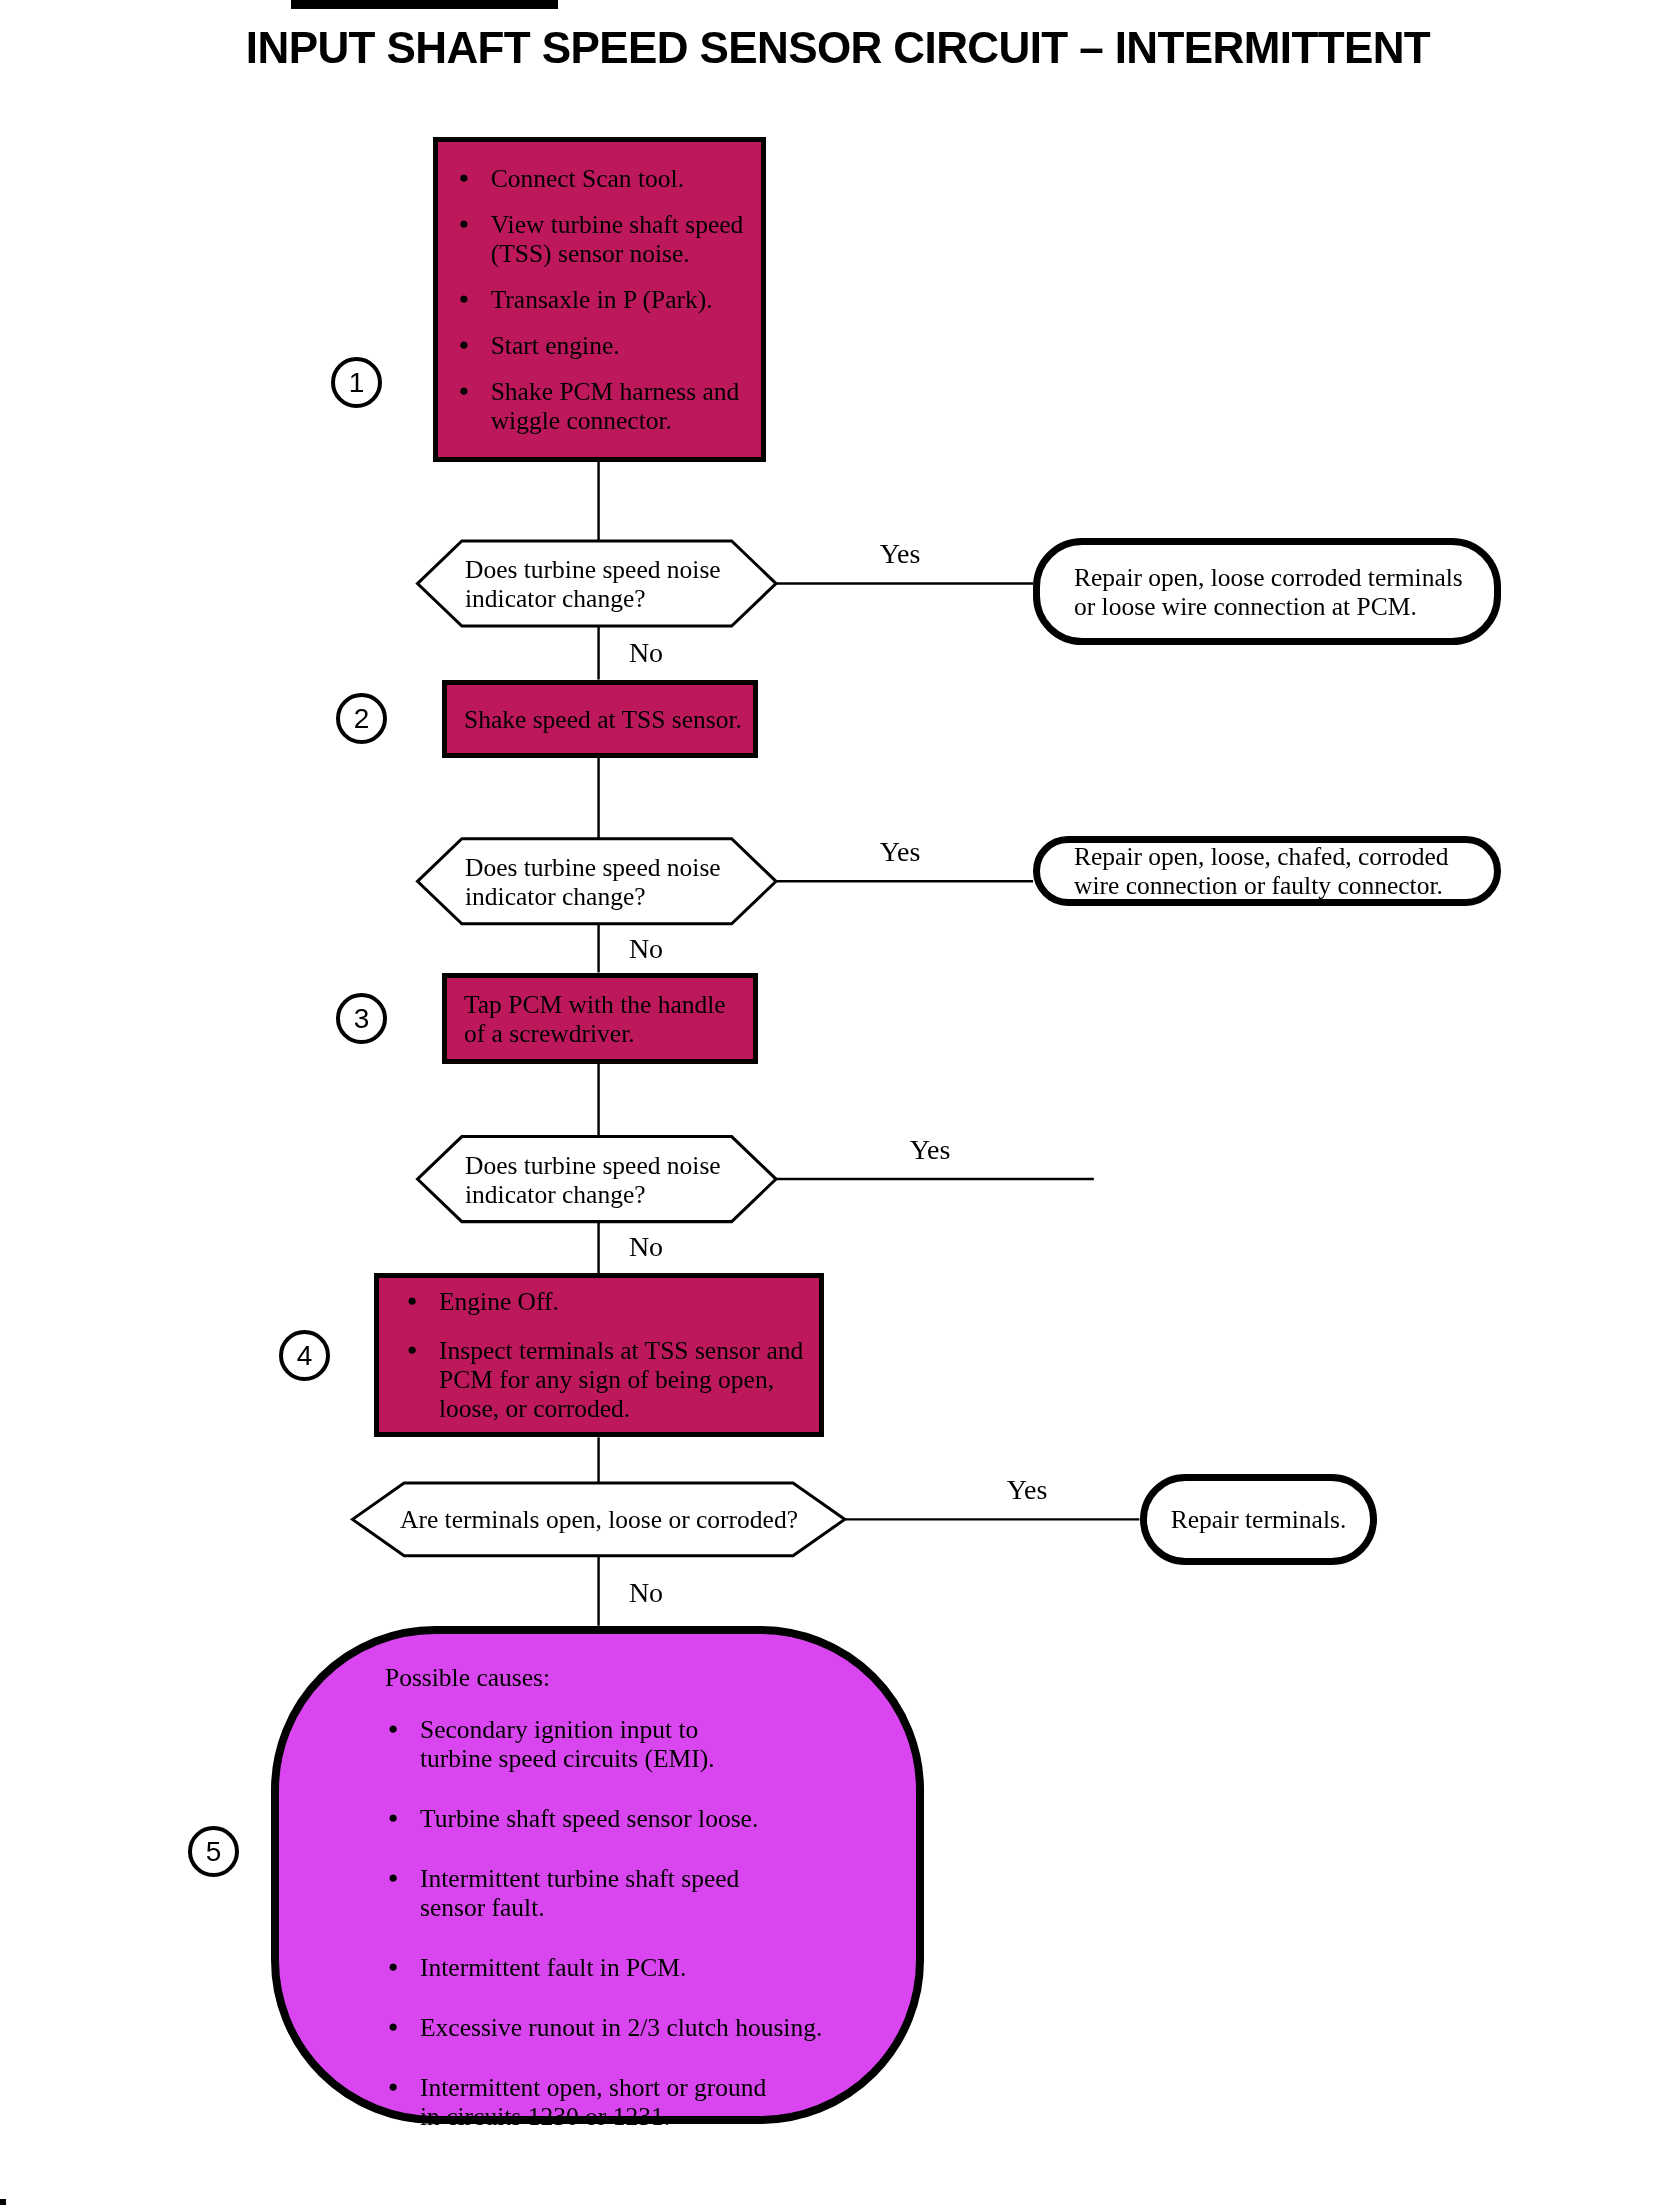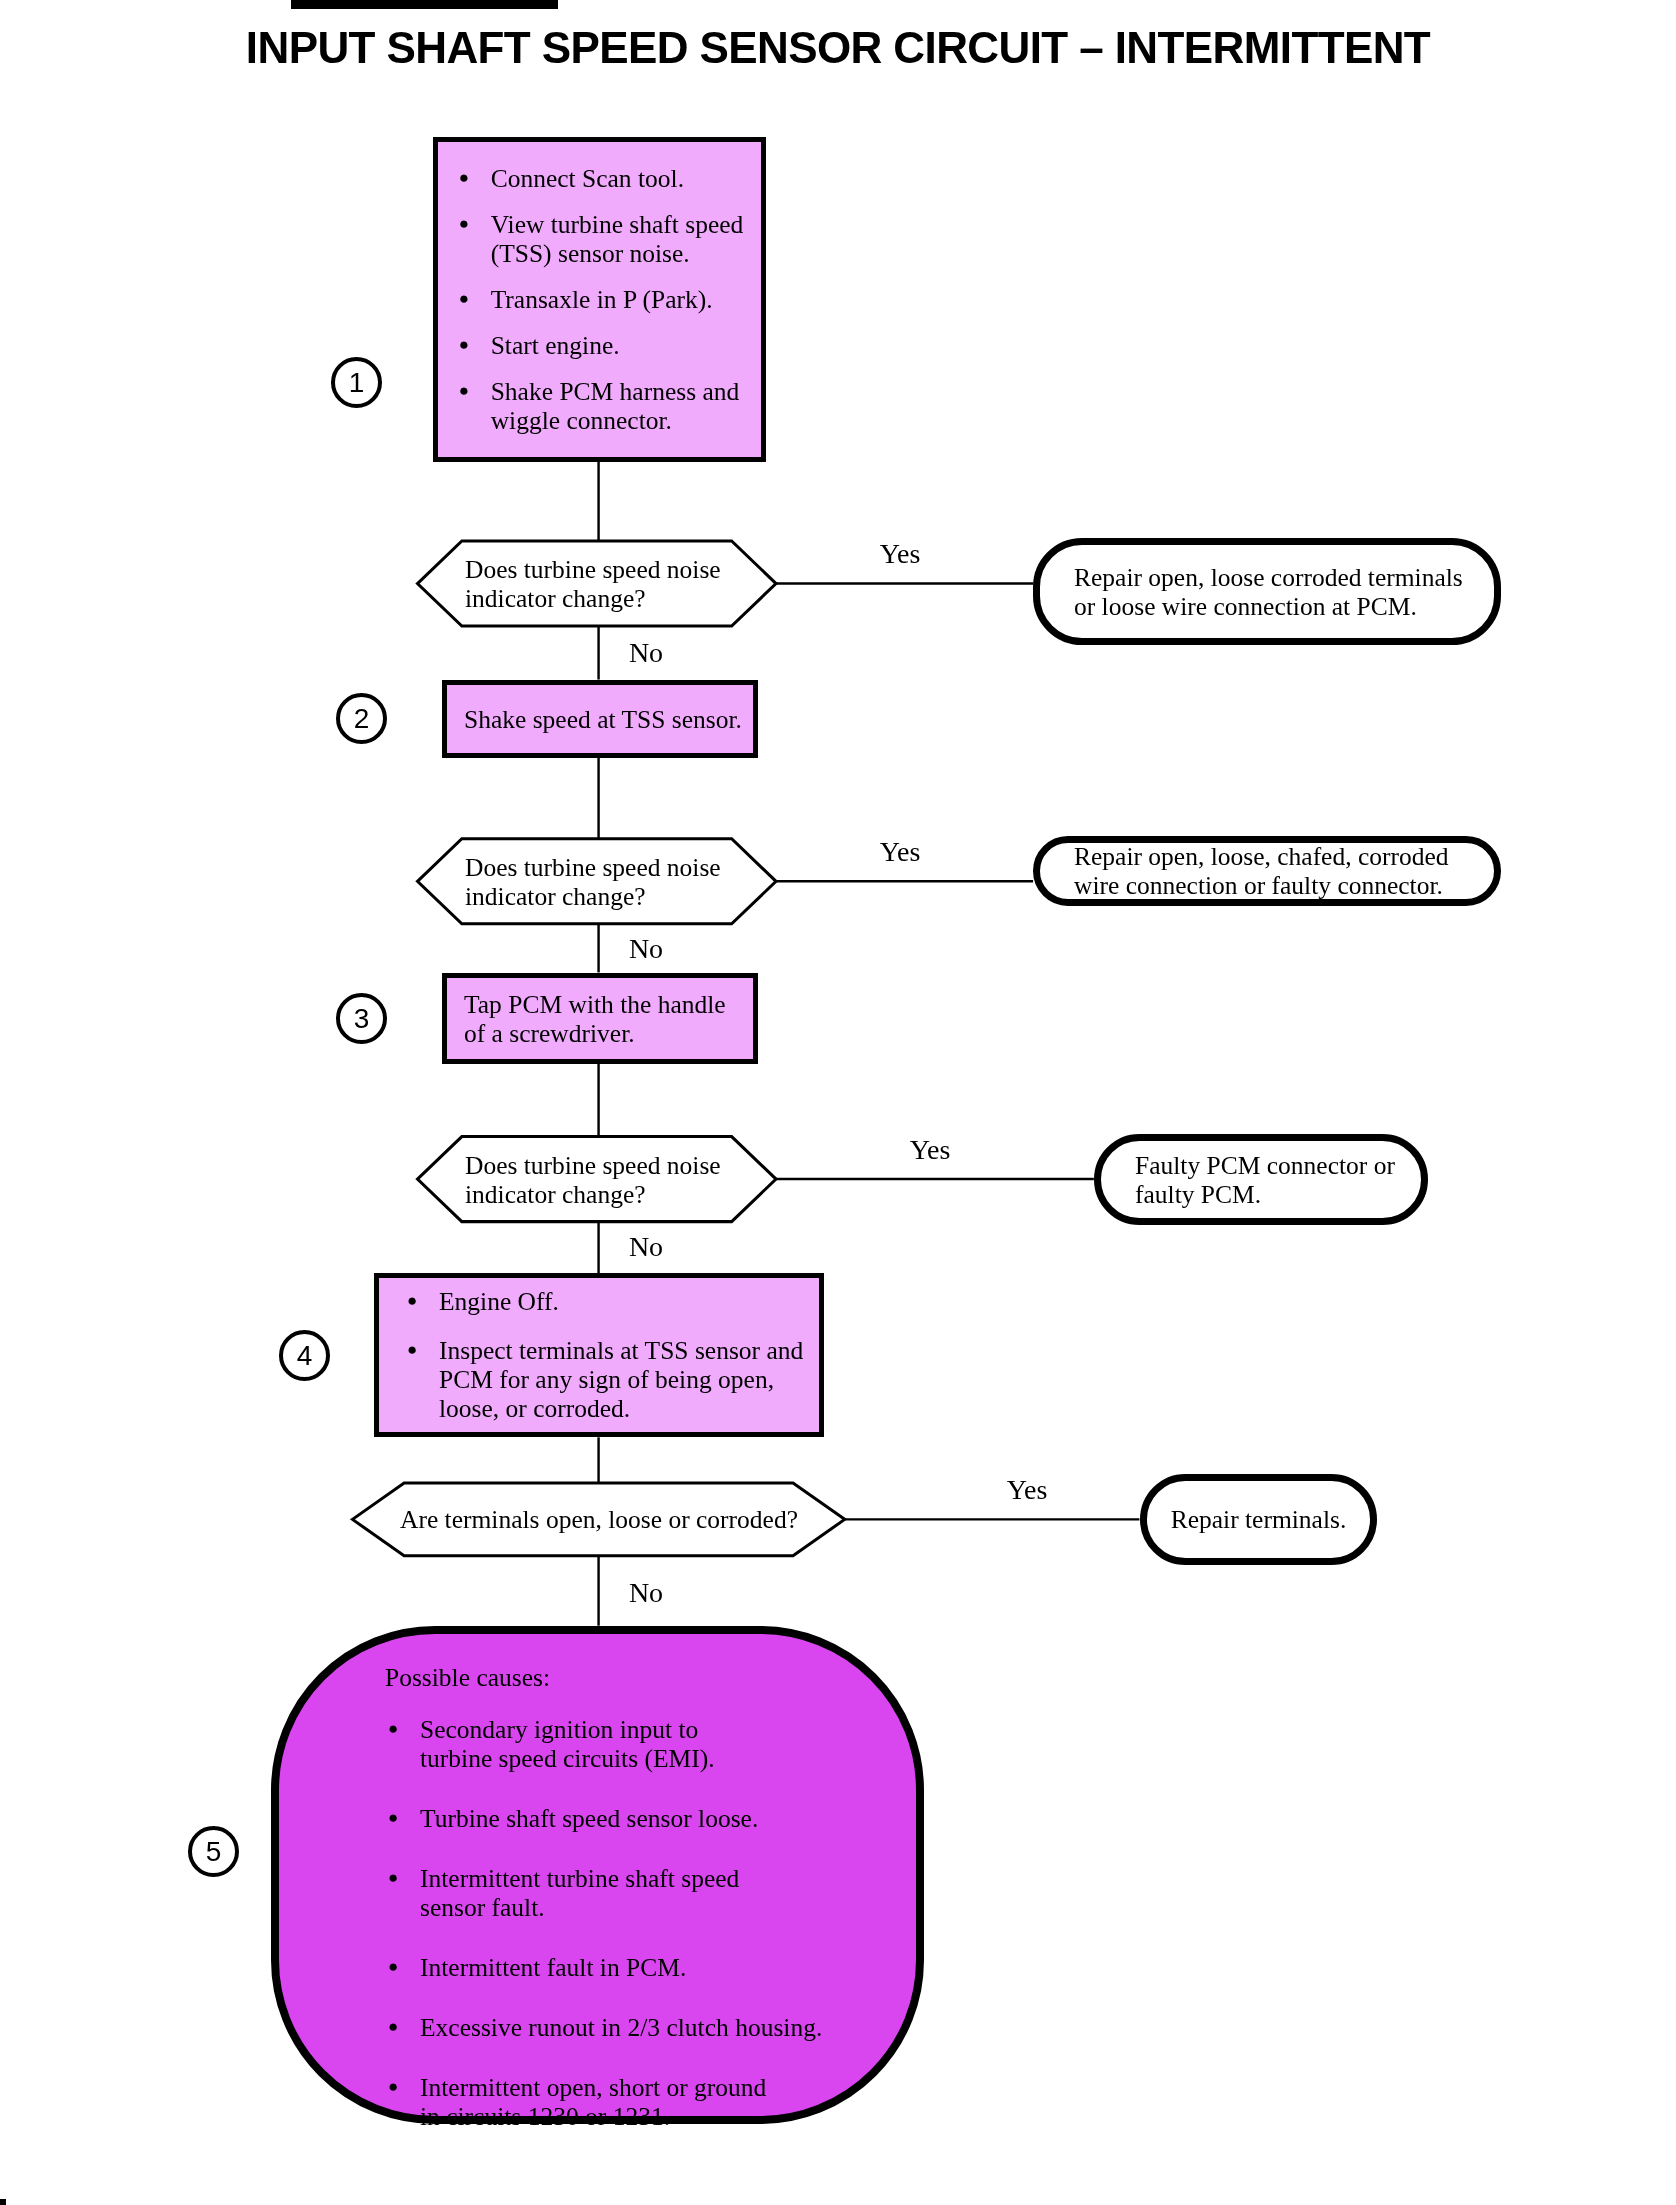--- a/index.html
+++ b/index.html
@@ -2,21 +2,21 @@
 <html style="font-size:9.7px"><head>
 <meta charset="utf-8">
 <style>
   html,body{margin:0;padding:0;background:#fff;}
   .page{position:relative;width:1676px;height:2205px;background:#fff;overflow:hidden;
         font-family:"Liberation Serif", serif;color:#000;}
   .title{position:absolute;left:0;right:0;top:23px;text-align:center;
          font-family:"Liberation Sans", sans-serif;font-weight:bold;
          font-size:44px;letter-spacing:-0.6px;white-space:nowrap;}
   svg.wires{position:absolute;left:0;top:0;}
-  .box{position:absolute;border:5.5px solid #000;background:#f0abfc;box-sizing:border-box;
+  .box{position:absolute;border:5.5px solid #000;background:#be185d;box-sizing:border-box;
        display:flex;flex-direction:column;justify-content:center;}
   .stadium{position:absolute;border:7.3px solid #000;background:#fff;box-sizing:border-box;
        border-radius:49px;display:flex;align-items:center;}
   .blob{position:absolute;border:8px solid #000;background:#d946ef;box-sizing:border-box;
        border-radius:164px;}
   .hex-text{position:absolute;display:flex;align-items:center;box-sizing:border-box;}
   .txt{font-size:25.5px;line-height:29px;white-space:pre-line;}
   ul.blt{list-style:none;margin:0;padding:0 6px 0 20.7px;display:flex;flex-direction:column;}
   ul.blt li{position:relative;padding-left:32px;}
   ul.blt li::before{content:"\25CF";position:absolute;left:0;top:4.9px;font-size:17px;line-height:1;}
@@ -110,24 +110,20 @@
     <span class="txt">Tap PCM with the handle
 of a screwdriver.</span>
   </div>
 
   <div class="hex-text" style="left:418px;top:1137px;width:359px;height:85px;padding-left:47px;padding-right:24px;">
     <span class="txt">Does turbine speed noise
 indicator change?</span>
   </div>
   <span class="lbl" style="left:930px;top:1150px;">Yes</span>
   <span class="lbl" style="left:646px;top:1247px;">No</span>
-  <div class="stadium" style="left:1094px;top:1134px;width:334px;height:91px;padding-left:34px;padding-right:12px;">
-    <span class="txt">Faulty PCM connector or
-faulty PCM.</span>
-  </div>
 
   <div class="circle-num" style="left:279px;top:1330px;">
     <span>4</span>
   </div>
   <div class="box" style="left:374px;top:1273px;width:450px;height:164px;padding-left:12px;">
     <ul class="blt" style="gap:20.7px;padding-left:16px;padding-right:2.4px;">
       <li><span class="txt">Engine Off.</span></li>
       <li><span class="txt">Inspect terminals at TSS sensor and
 PCM for any sign of being open,
 loose, or corroded.</span></li>

